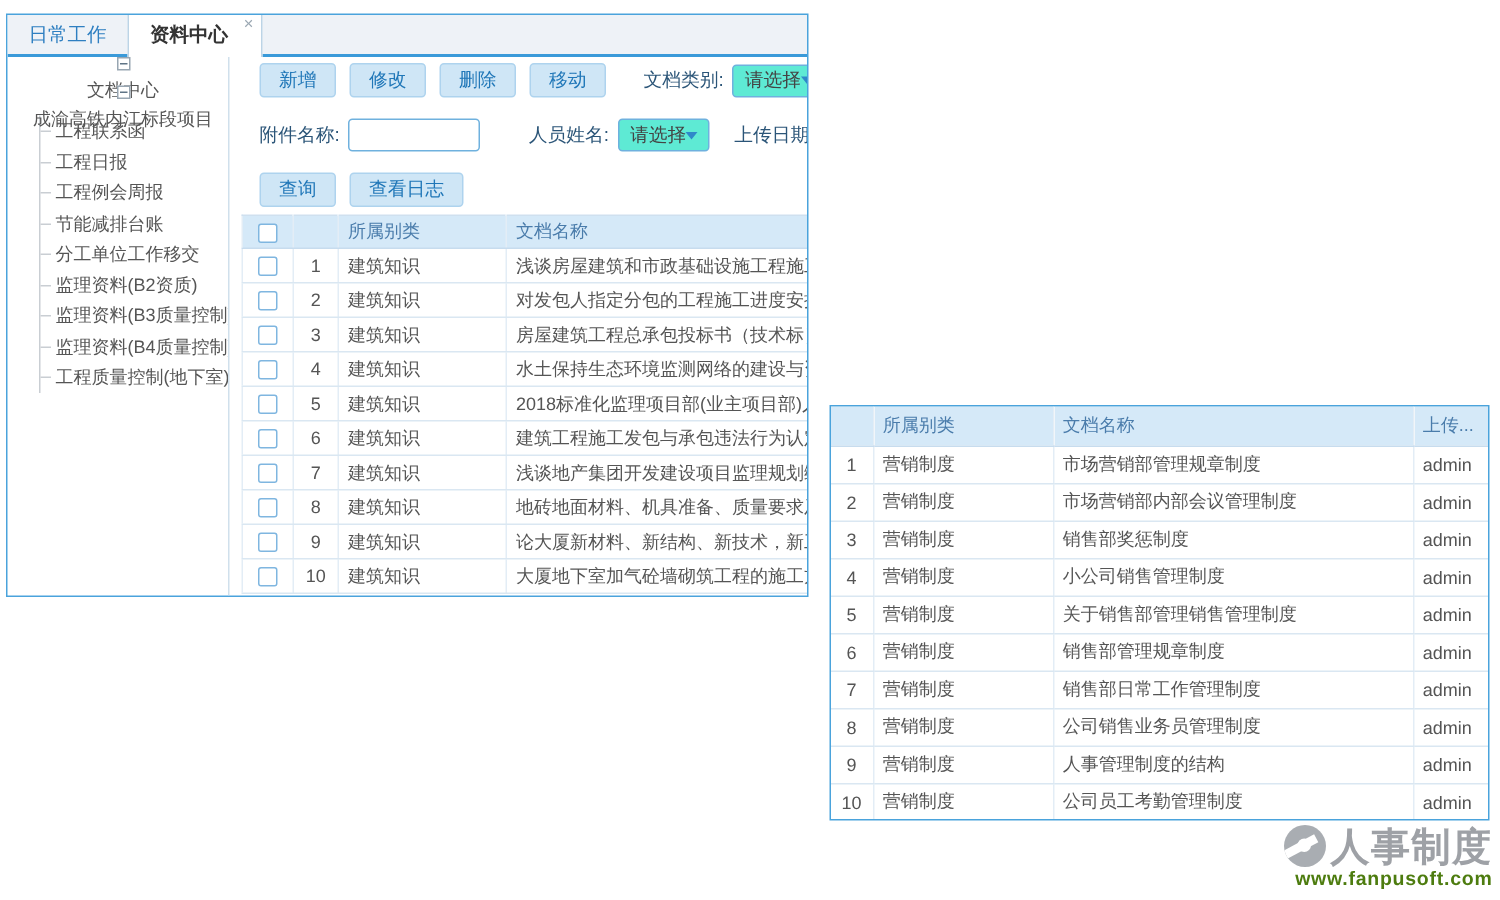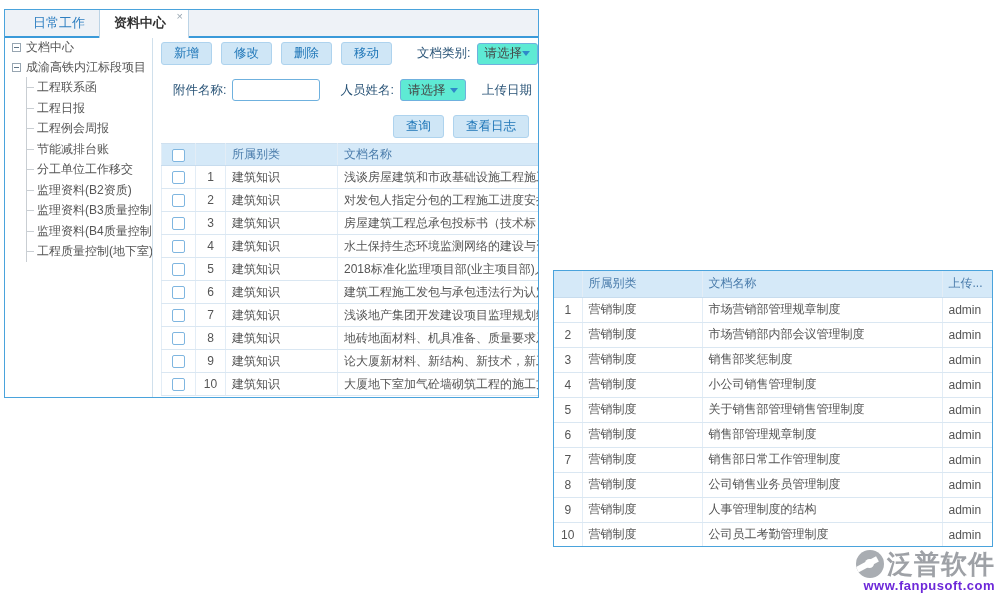--- a/index.html
+++ b/index.html
@@ -5,53 +5,53 @@
   * { box-sizing: border-box; margin: 0; padding: 0; }
   html,body { width:1000px; height:600px; background:#fff; overflow:hidden;
     font-family:"Liberation Sans","DejaVu Sans",sans-serif; }
 
   
   #left-window { position:absolute; left:4px; top:9px; width:535px; height:389px;
     border:1px solid #4aa3dc; background:#fff; overflow:hidden;
     display:flex; flex-direction:column; }
 
   .tabbar { height:28px; background:#eef2f7; border-bottom:2px solid #3a9ad9;
-    display:flex; align-items:flex-end; padding-left:14px; flex-shrink:0; }
+    display:flex; align-items:flex-end; flex-shrink:0; }
   .tab { font-size:13px; padding:5px 14px 4px; color:#2e7fc1; white-space:nowrap; cursor:default; }
   .tab.active { background:#fff; color:#333; font-weight:bold;
     border:1px solid #bcd4e6; border-bottom:none; margin-bottom:-2px;
     padding-bottom:6px; position:relative; padding-right:22px; }
   .tab-close { position:absolute; top:2px; right:5px; font-size:11px; color:#9aa7b2;
     font-weight:normal; line-height:1; }
 
   .body-row { flex:1; display:flex; min-height:0; }
 
   
   .sidebar { width:148px; border-right:1px solid #d0e0ec; flex-shrink:0;
     overflow:hidden; font-size:12px; color:#555; padding-top:0; }
-  .tree-root { display:flex; align-items:center; height:19px; padding-left:7px; gap:5px; white-space:nowrap; }
+  .tree-root { display:flex; align-items:center; height:19px; padding-left:7px; gap:5px; white-space:nowrap;flex-direction:column; }
   .tree-root.second { height:20px; }
   .node-toggle { width:9px; height:9px; border:1px solid #98a6b2; background:#fff;
     position:relative; flex-shrink:0; }
   .node-toggle::after { content:''; position:absolute; left:1px; right:1px; top:3px;
     height:1px; background:#5f7486; }
   .tree-children { list-style:none; margin-left:21px; border-left:1px solid #c9ced3; }
   .tree-item { height:20.5px; line-height:20.5px; padding-left:10px;
     position:relative; white-space:nowrap; cursor:default; }
   .tree-item::before { content:''; position:absolute; left:0; top:10px; width:7px;
     height:1px; background:#c9ced3; }
   .tree-item.selected { color:#e97e2d; background:#ededed;
     margin-left:-21px; padding-left:31px; }
   .tree-item.selected::before { left:21px; }
   .tree-item.selected::after { content:''; position:absolute; left:21px; top:0;
     bottom:0; width:1px; background:#c9ced3; }
 
   
   .main { flex:1; min-width:0; padding-top:4px; font-size:12.5px; overflow:visible; }
-  .row-line { display:flex; align-items:center; padding-left:20px; white-space:nowrap;justify-content:flex-end; }
+  .row-line { display:flex; align-items:center; padding-left:20px; white-space:nowrap; }
   .toolbar { margin-top:0; }
   .btn { display:inline-block; background:#cfe6f6; border:1px solid #aed3ee;
     color:#2077b8; border-radius:3px; padding:3px 12px; font-size:12.5px;
     line-height:15px; margin-right:9px; cursor:pointer; white-space:nowrap; }
   .f-label { color:#2b5578; margin-right:6px; }
   .ml-lg { margin-left:16px; }
   .select { width:74px; height:22px; background:#5eead4; border:1px solid #6fb1de;
     border-radius:3px; display:inline-flex; align-items:center;
     justify-content:space-between; padding:0 7px; color:#444; cursor:pointer; }
   .caret { width:0; height:0; border-left:4px solid transparent;
@@ -94,21 +94,21 @@
   #watermark { position:absolute; right:5px; top:550px; text-align:right; }
   .brand-row { display:flex; align-items:center; justify-content:flex-end; }
   .logo-icon { width:28px; height:28px; border-radius:50%; background:#a9adb2;
     position:relative; margin-right:3px; overflow:hidden; flex-shrink:0; }
   .logo-icon::before { content:''; position:absolute; left:-3px; top:12px; width:26px;
     height:6px; background:#fff; transform:rotate(-28deg); }
   .logo-icon::after { content:''; position:absolute; left:9px; top:9px; width:9px;
     height:9px; border-radius:50%; background:#fff; }
   .brand-name { font-size:26px; font-weight:bold; color:#9ea1a6; letter-spacing:1px;
     line-height:28px; }
-  .brand-url { font-size:13px; font-weight:bold; color:#6d28d9; margin-top:0;
+  .brand-url { font-size:13px; font-weight:bold; color:#4d7c0f; margin-top:0;
     letter-spacing:0.5px; }
 </style>
 </head>
 <body>
 
 <div id="left-window">
 
   <div class="tabbar">
     <div class="tab">日常工作</div>
     <div class="tab active">
@@ -152,21 +152,21 @@
         <span class="select">
           <span>请选择</span>
           <span class="caret"></span>
         </span>
 
       </div>
 
       <div class="row-line filter-row">
         <span class="f-label">附件名称:</span>
         <input class="txt-input" type="text" value="" style="">
-        <span class="f-label" style="margin-left:20px">人员姓名:</span>
+        <span class="f-label" style="margin-left:32px">人员姓名:</span>
         <span class="select">
           <span>请选择</span>
           <span class="caret"></span>
         </span>
         <span class="f-label ml-lg">上传日期</span>
       </div>
 
       <div class="row-line action-row">
         <span class="btn">查询</span>
         <span class="btn">查看日志</span>
@@ -340,16 +340,16 @@
           <td class="col-name">公司员工考勤管理制度</td>
           <td class="col-up">admin</td>
         </tr>
       </tbody>
   </table>
 </div>
 
 <div id="watermark">
   <div class="brand-row">
     <span class="logo-icon"></span>
-    <span class="brand-name">泛普软件</span>
+    <span class="brand-name">人事制度</span>
   </div>
   <div class="brand-url">www.fanpusoft.com</div>
 </div>
 
 </body></html>

